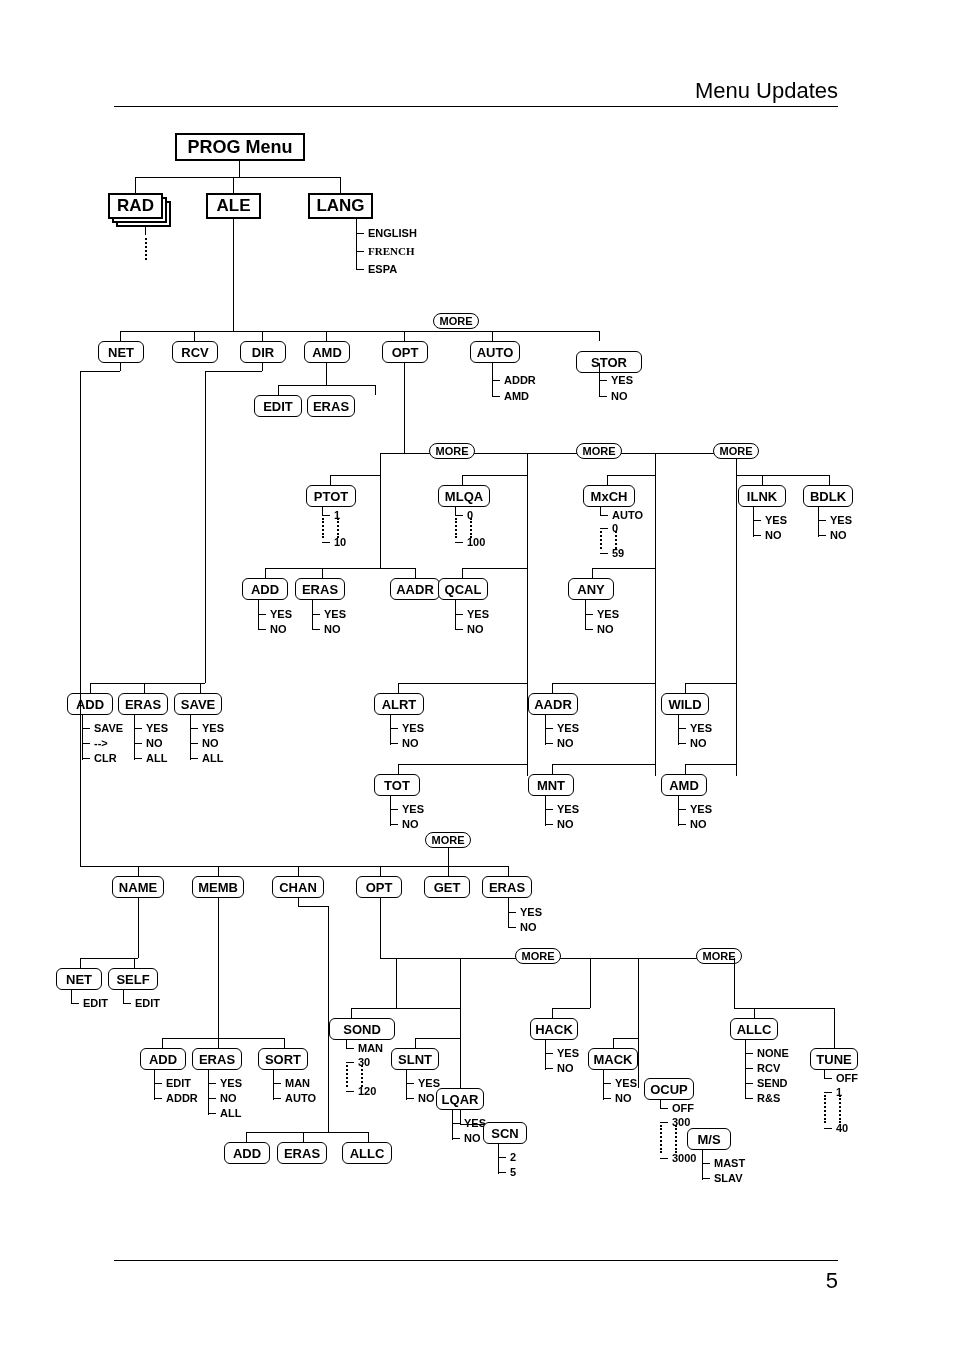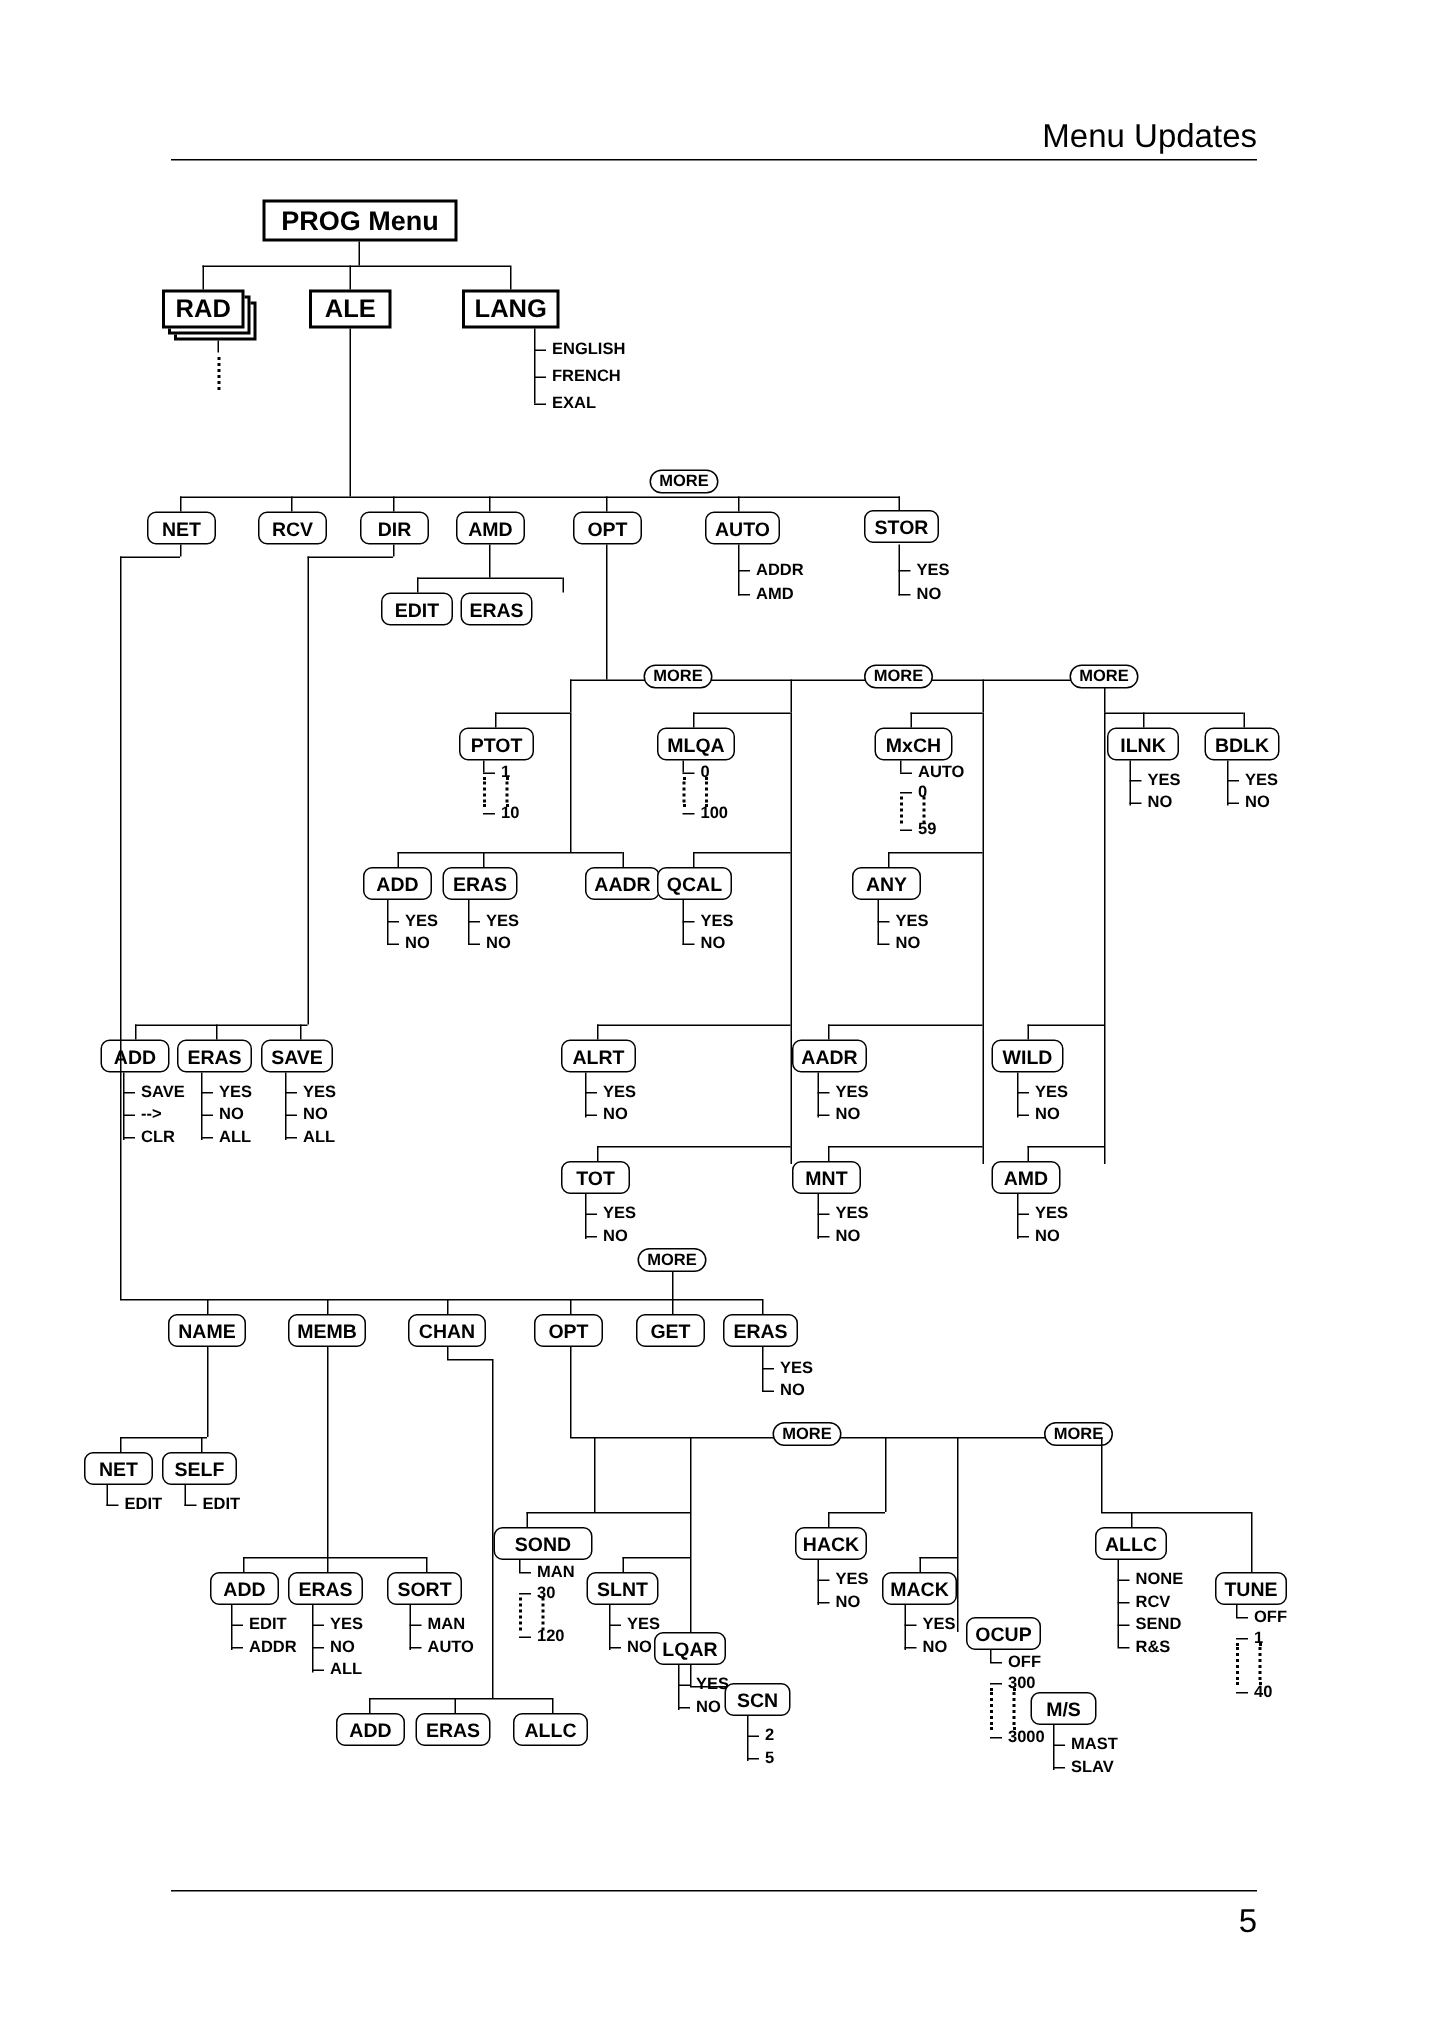--- a/index.html
+++ b/index.html
@@ -139,23 +139,23 @@
     <div class="vline" style="left:143px; top:47px; height:16px;"></div>
     <div class="vline" style="left:250px; top:47px; height:16px;"></div>
 
     <div class="vline" style="left:55px; top:97px; height:8px;"></div>
     <div class="vdots" style="left:55px; top:108px; height:22px;"></div>
 
     <div class="vline" style="left:266px; top:89px; height:50px;"></div>
     <div class="tick" style="left:266px; top:103px;"></div>
     <div class="leaf" style="left:278px; top:97px;">ENGLISH</div>
     <div class="tick" style="left:266px; top:121px;"></div>
-    <div class="leaf" style="left:278px; top:115px;">FRENCH</div>
+    <div class="leaf" style="left:278px; top:115px;font-family:Liberation Serif, serif;">FRENCH</div>
     <div class="tick" style="left:266px; top:139px;"></div>
-    <div class="leaf" style="left:278px; top:133px;">EXAL</div>
+    <div class="leaf" style="left:278px; top:133px;">ESPA</div>
 
     <div class="vline" style="left:143px; top:89px; height:112px;"></div>
 
     <div class="pill" style="left:343px; top:183px; width:46px; height:16px;">MORE</div>
 
     <div class="hline" style="left:30px; top:201px; width:480px;"></div>
 
     <div class="vline" style="left:30px; top:201px; height:10px;"></div>
     <div class="vline" style="left:104px; top:201px; height:10px;"></div>
     <div class="vline" style="left:172px; top:201px; height:10px;"></div>
@@ -163,21 +163,21 @@
     <div class="vline" style="left:314px; top:201px; height:10px;"></div>
     <div class="vline" style="left:402px; top:201px; height:10px;"></div>
     <div class="vline" style="left:509px; top:201px; height:10px;"></div>
 
     <div class="rbox" style="left:8px; top:211px; width:46px; height:22px;">NET</div>
     <div class="rbox" style="left:82px; top:211px; width:46px; height:22px;">RCV</div>
     <div class="rbox" style="left:150px; top:211px; width:46px; height:22px;">DIR</div>
     <div class="rbox" style="left:214px; top:211px; width:46px; height:22px;">AMD</div>
     <div class="rbox" style="left:292px; top:211px; width:46px; height:22px;">OPT</div>
     <div class="rbox" style="left:380px; top:211px; width:50px; height:22px;">AUTO</div>
-    <div class="rbox" style="left:486px; top:210px; width:50px; height:22px;">STOR</div>
+    <div class="rbox" style="left:486px; top:221px; width:66px; height:22px;">STOR</div>
 
     <div class="vline" style="left:402px; top:233px; height:34px;"></div>
     <div class="tick" style="left:402px; top:250px;"></div>
     <div class="leaf" style="left:414px; top:244px;">ADDR</div>
     <div class="tick" style="left:402px; top:266px;"></div>
     <div class="leaf" style="left:414px; top:260px;">AMD</div>
 
     <div class="vline" style="left:509px; top:233px; height:34px;"></div>
     <div class="tick" style="left:509px; top:250px;"></div>
     <div class="leaf" style="left:521px; top:244px;">YES</div>

